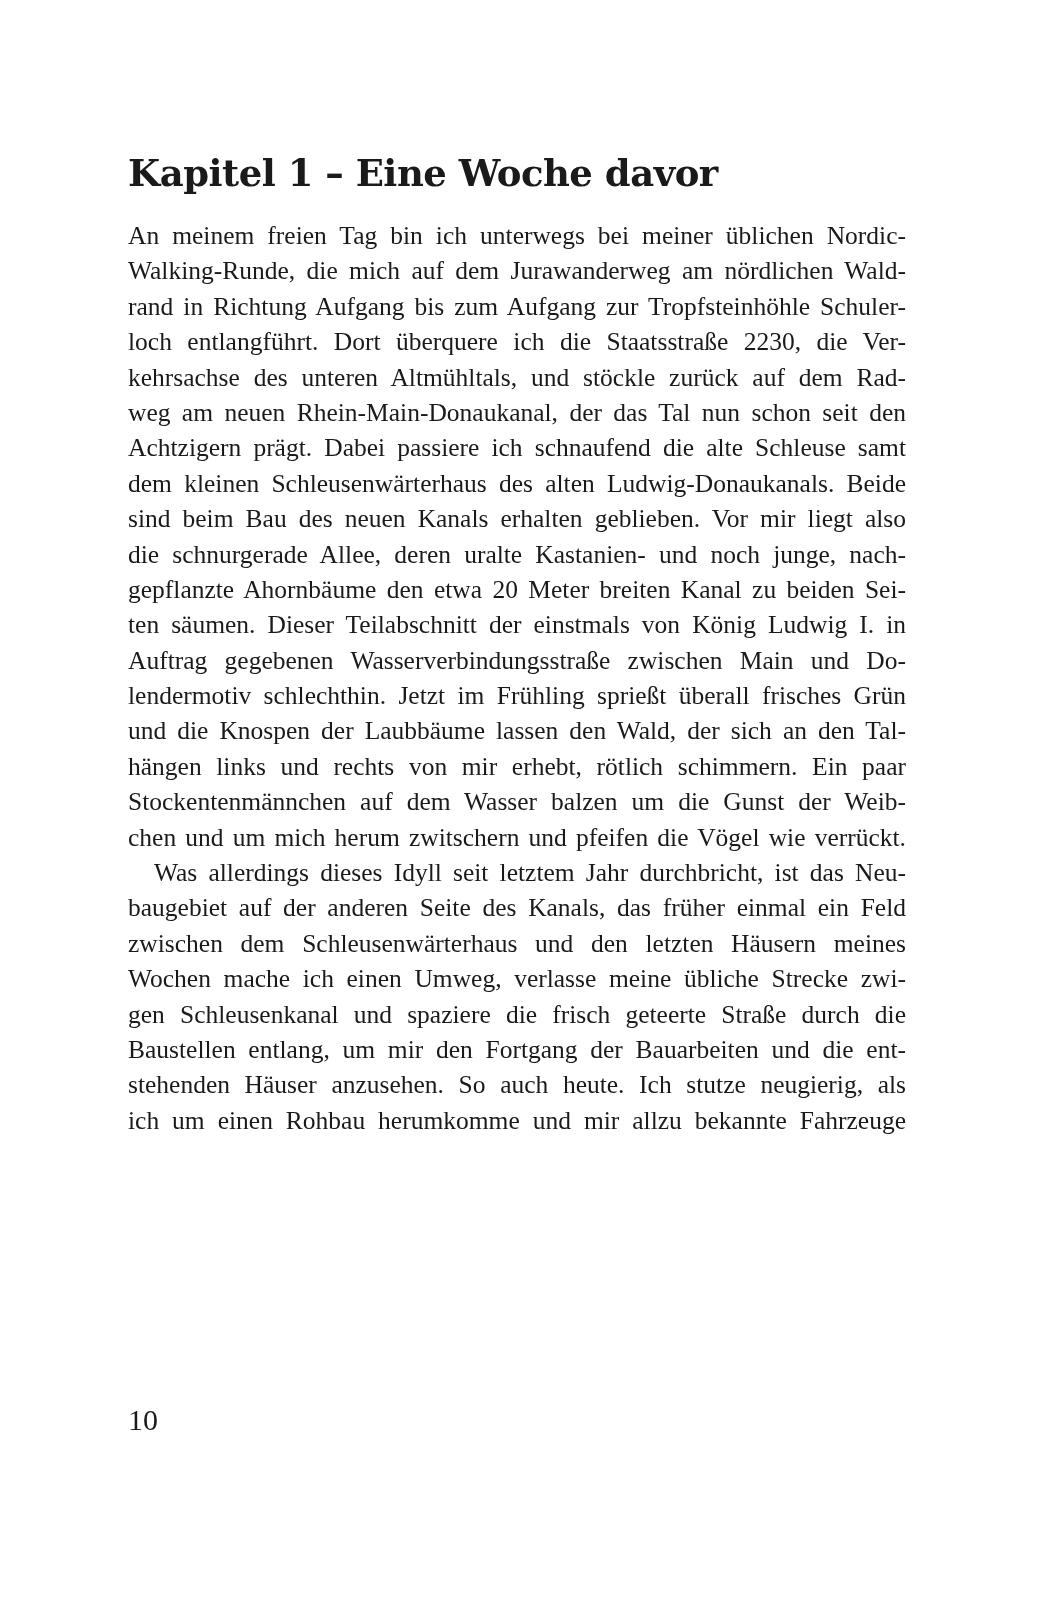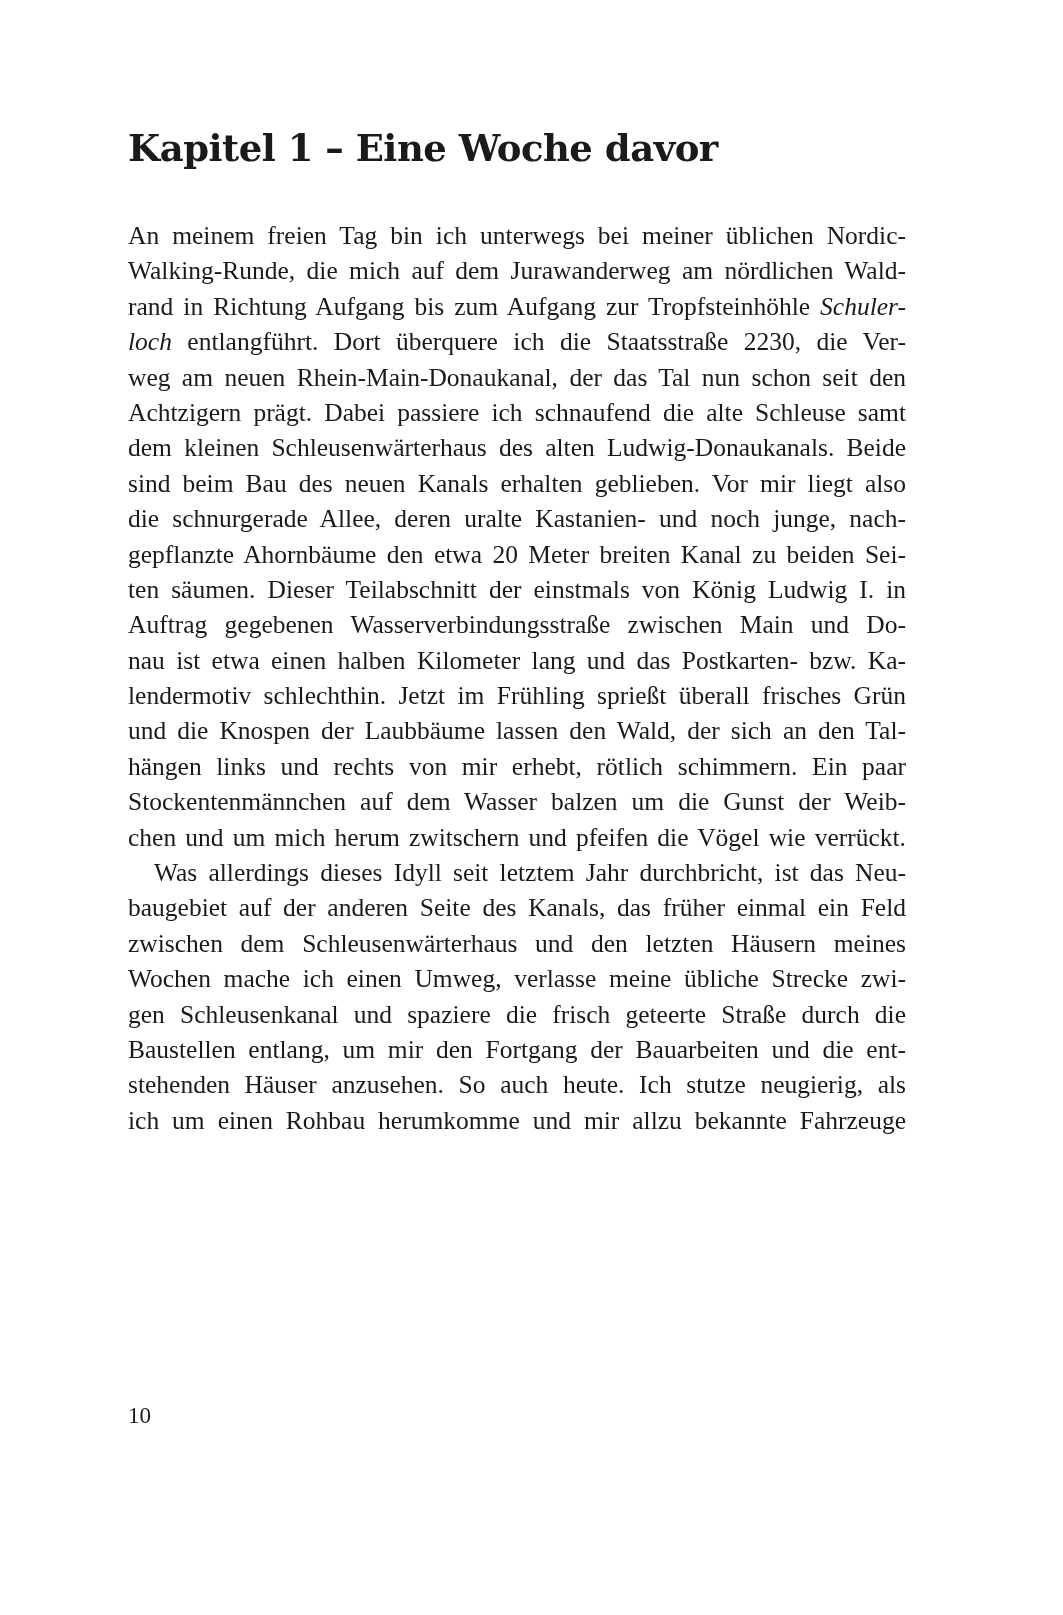--- a/index.html
+++ b/index.html
@@ -1,59 +1,59 @@
 <!DOCTYPE html>
 <html><head>
 <meta charset="utf-8">
 <style>
   html, body { margin:0; padding:0; background:#ffffff; }
   body { width:1063px; height:1615px; position:relative; overflow:hidden; color:#1a1a1a; }
   .page { position:absolute; left:0; top:0; width:1063px; height:1615px; background:#fff; }
   .chapter-title {
-    position:absolute; left:128px; top:126px;
+    position:absolute; left:128px; top:151px;
     font-family:"DejaVu Serif", serif; font-weight:bold;
     font-size:37px; letter-spacing:-0.5px; white-space:nowrap; color:#1a1a1a;
   }
   .body-text {
     position:absolute; left:128px; top:218px; width:778px;
     font-family:"Liberation Serif", serif; font-size:25.5px;
   }
   .line {
     height:35.4px; line-height:35.4px; white-space:nowrap;
     text-align:justify; text-align-last:justify;
   }
   .line.last { text-align-last:left; }
   .line.indent { padding-left:26px; }
-  .it { font-style:italic; }
+  .it { }
   .page-number {
     position:absolute; left:128px; top:1403px;
-    font-family:"Liberation Serif", serif; font-size:23px; color:#1a1a1a;
+    font-family:"Liberation Serif", serif; font-size:30px; color:#1a1a1a;
   }
 </style>
 </head>
 <body>
 
 <div class="page">
   <div class="chapter-title">Kapitel 1 – Eine Woche davor</div>
 
   <div class="body-text">
     <div>
       <div class="line">An meinem freien Tag bin ich unterwegs bei meiner üblichen Nordic-</div>
       <div class="line">Walking-Runde, die mich auf dem Jurawanderweg am nördlichen Wald-</div>
       <div class="line"><span>rand in Richtung Aufgang bis zum Aufgang zur Tropfsteinhöhle </span><span class="it">Schuler-</span></div>
       <div class="line"><span class="it">loch</span> <span>entlangführt. Dort überquere ich die Staatsstraße 2230, die Ver-</span></div>
+      <div class="line">kehrsachse des unteren Altmühltals, und stöckle zurück auf dem Rad-</div>
       <div class="line">weg am neuen Rhein-Main-Donaukanal, der das Tal nun schon seit den</div>
       <div class="line">Achtzigern prägt. Dabei passiere ich schnaufend die alte Schleuse samt</div>
       <div class="line">dem kleinen Schleusenwärterhaus des alten Ludwig-Donaukanals. Beide</div>
       <div class="line">sind beim Bau des neuen Kanals erhalten geblieben. Vor mir liegt also</div>
       <div class="line">die schnurgerade Allee, deren uralte Kastanien- und noch junge, nach-</div>
       <div class="line">gepflanzte Ahornbäume den etwa 20 Meter breiten Kanal zu beiden Sei-</div>
       <div class="line">ten säumen. Dieser Teilabschnitt der einstmals von König Ludwig I. in</div>
       <div class="line">Auftrag gegebenen Wasserverbindungsstraße zwischen Main und Do-</div>
-      <div class="line">nau ist etwa einen halben Kilometer lang und das Postkarten- bzw. Ka-</div>
       <div class="line">lendermotiv schlechthin. Jetzt im Frühling sprießt überall frisches Grün</div>
       <div class="line">und die Knospen der Laubbäume lassen den Wald, der sich an den Tal-</div>
       <div class="line">hängen links und rechts von mir erhebt, rötlich schimmern. Ein paar</div>
       <div class="line">Stockentenmännchen auf dem Wasser balzen um die Gunst der Weib-</div>
       <div class="line">chen und um mich herum zwitschern und pfeifen die Vögel wie verrückt.</div>
     </div>
     <div>
       <div class="line indent">Was allerdings dieses Idyll seit letztem Jahr durchbricht, ist das Neu-</div>
       <div class="line">baugebiet auf der anderen Seite des Kanals, das früher einmal ein Feld</div>
       <div class="line">zwischen dem Schleusenwärterhaus und den letzten Häusern meines</div>

